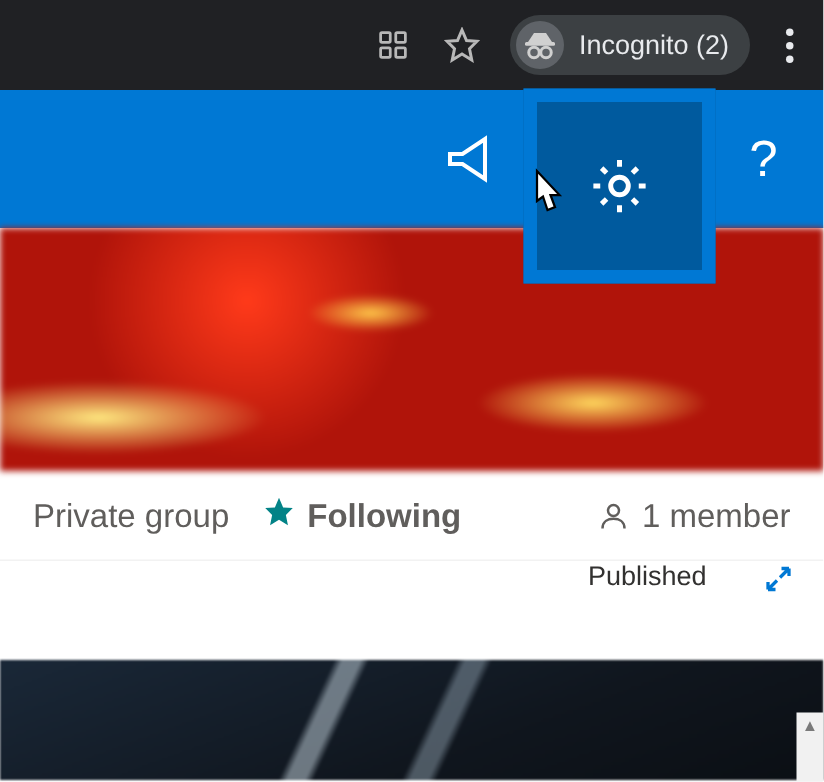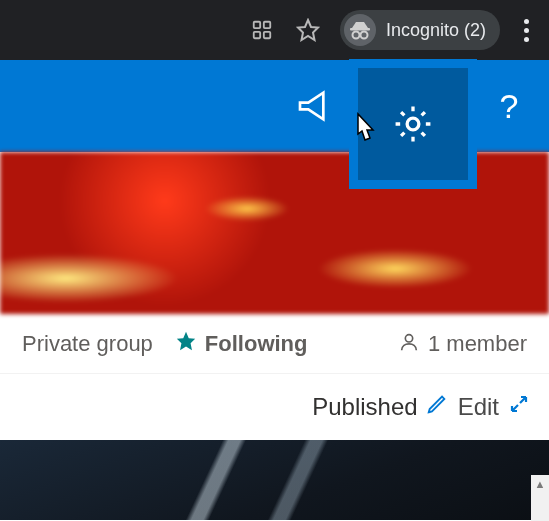--- a/index.html
+++ b/index.html
@@ -85,27 +85,27 @@
 
     .info-bar {
       height:60px;
       border-bottom:1px solid #f2f2f2;
       display:flex; align-items:center;
       padding:0 22px; gap:22px;
       color:#605e5c; font-size:22px;
     }
     .following { display:flex; align-items:center; gap:8px;font-weight:bold; }
     .star-fill { color:#038387; }
-    .members { display:flex; gap:8px; margin-left:auto; }
+    .members { display:flex; align-items:center; gap:8px; margin-left:auto; }
 
     .action-bar {
       height:66px;
-      display:flex; align-items:center; justify-content:flex-end;
-      gap:8px; padding:0 18px;
-      color:#323130; font-size:24px;
+      display:flex; justify-content:flex-end;
+      gap:36px; padding:0 18px;
+      color:#323130; font-size:18px;
     }
     .action-bar .edit-group { display:flex; align-items:center; gap:10px; color:#4a4a4a;}
     .pencil { color:#0078d4; }
     .expand { color:#0078d4; }
 
     .content-area {
       height:80px;
       background:
         radial-gradient(circle 90px at 60% 200%, #4a5b6a 0%, rgba(0,0,0,0) 70%),
         linear-gradient(160deg, #1a2838 0%, #10161e 60%, #0b0f14 100%);
@@ -203,28 +203,20 @@
     <svg width="22" height="22" viewBox="0 0 24 24" fill="none" stroke="#605e5c" stroke-width="1.8">
       <circle cx="12" cy="8" r="4"></circle>
       <path d="M4 21 C4 16 8 14 12 14 C16 14 20 16 20 21"></path>
     </svg>
     <span>1 member</span>
   </div>
 </div>
 
 <div class="action-bar">
   <span>Published</span>
-  <div class="edit-group">
-    <span class="pencil">
-      <svg width="22" height="22" viewBox="0 0 24 24" fill="none" stroke="#0078d4" stroke-width="2">
-        <path d="M3 21 L6.5 20 L20 6.5 L17.5 4 L4 17.5 Z"></path>
-      </svg>
-    </span>
-    <span>Edit</span>
-  </div>
   <span class="expand">
     <svg width="24" height="24" viewBox="0 0 24 24" fill="none" stroke="#0078d4" stroke-width="2.2">
       <path d="M5 19 L11 13 M5 19 L5 14 M5 19 L10 19"></path>
       <path d="M19 5 L13 11 M19 5 L19 10 M19 5 L14 5"></path>
     </svg>
   </span>
 </div>
 
 <div class="content-area"></div>
 

